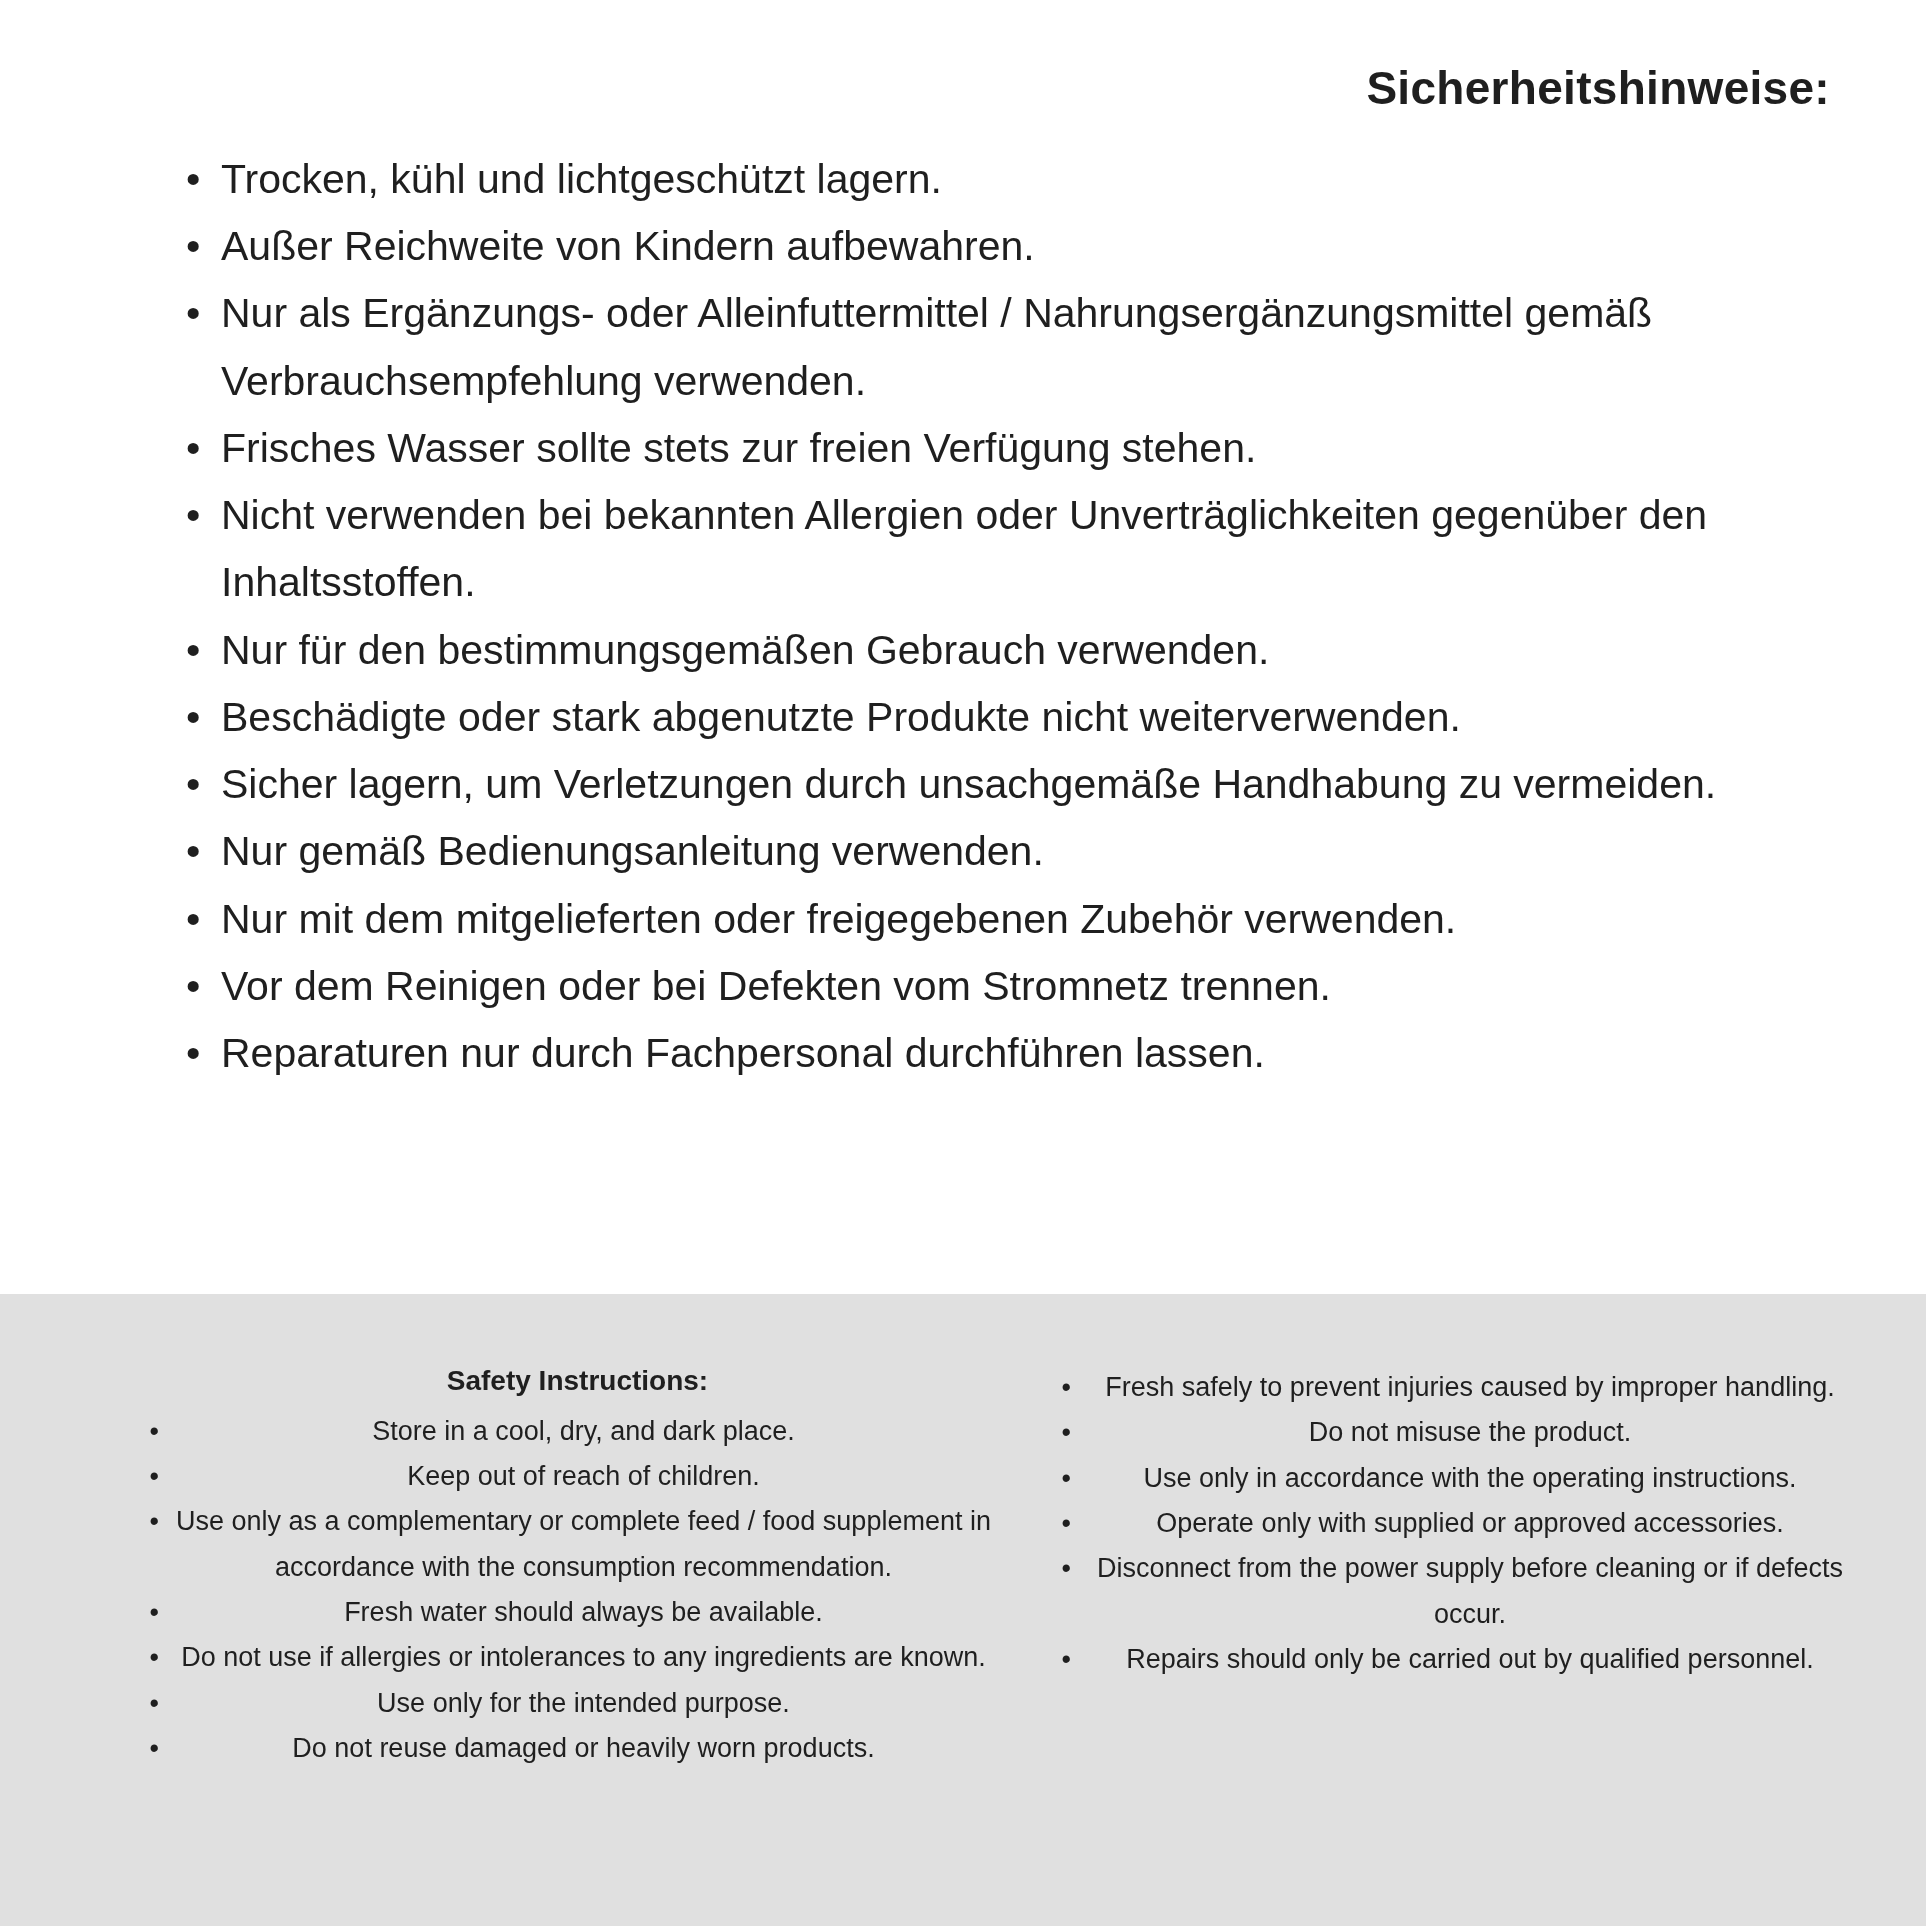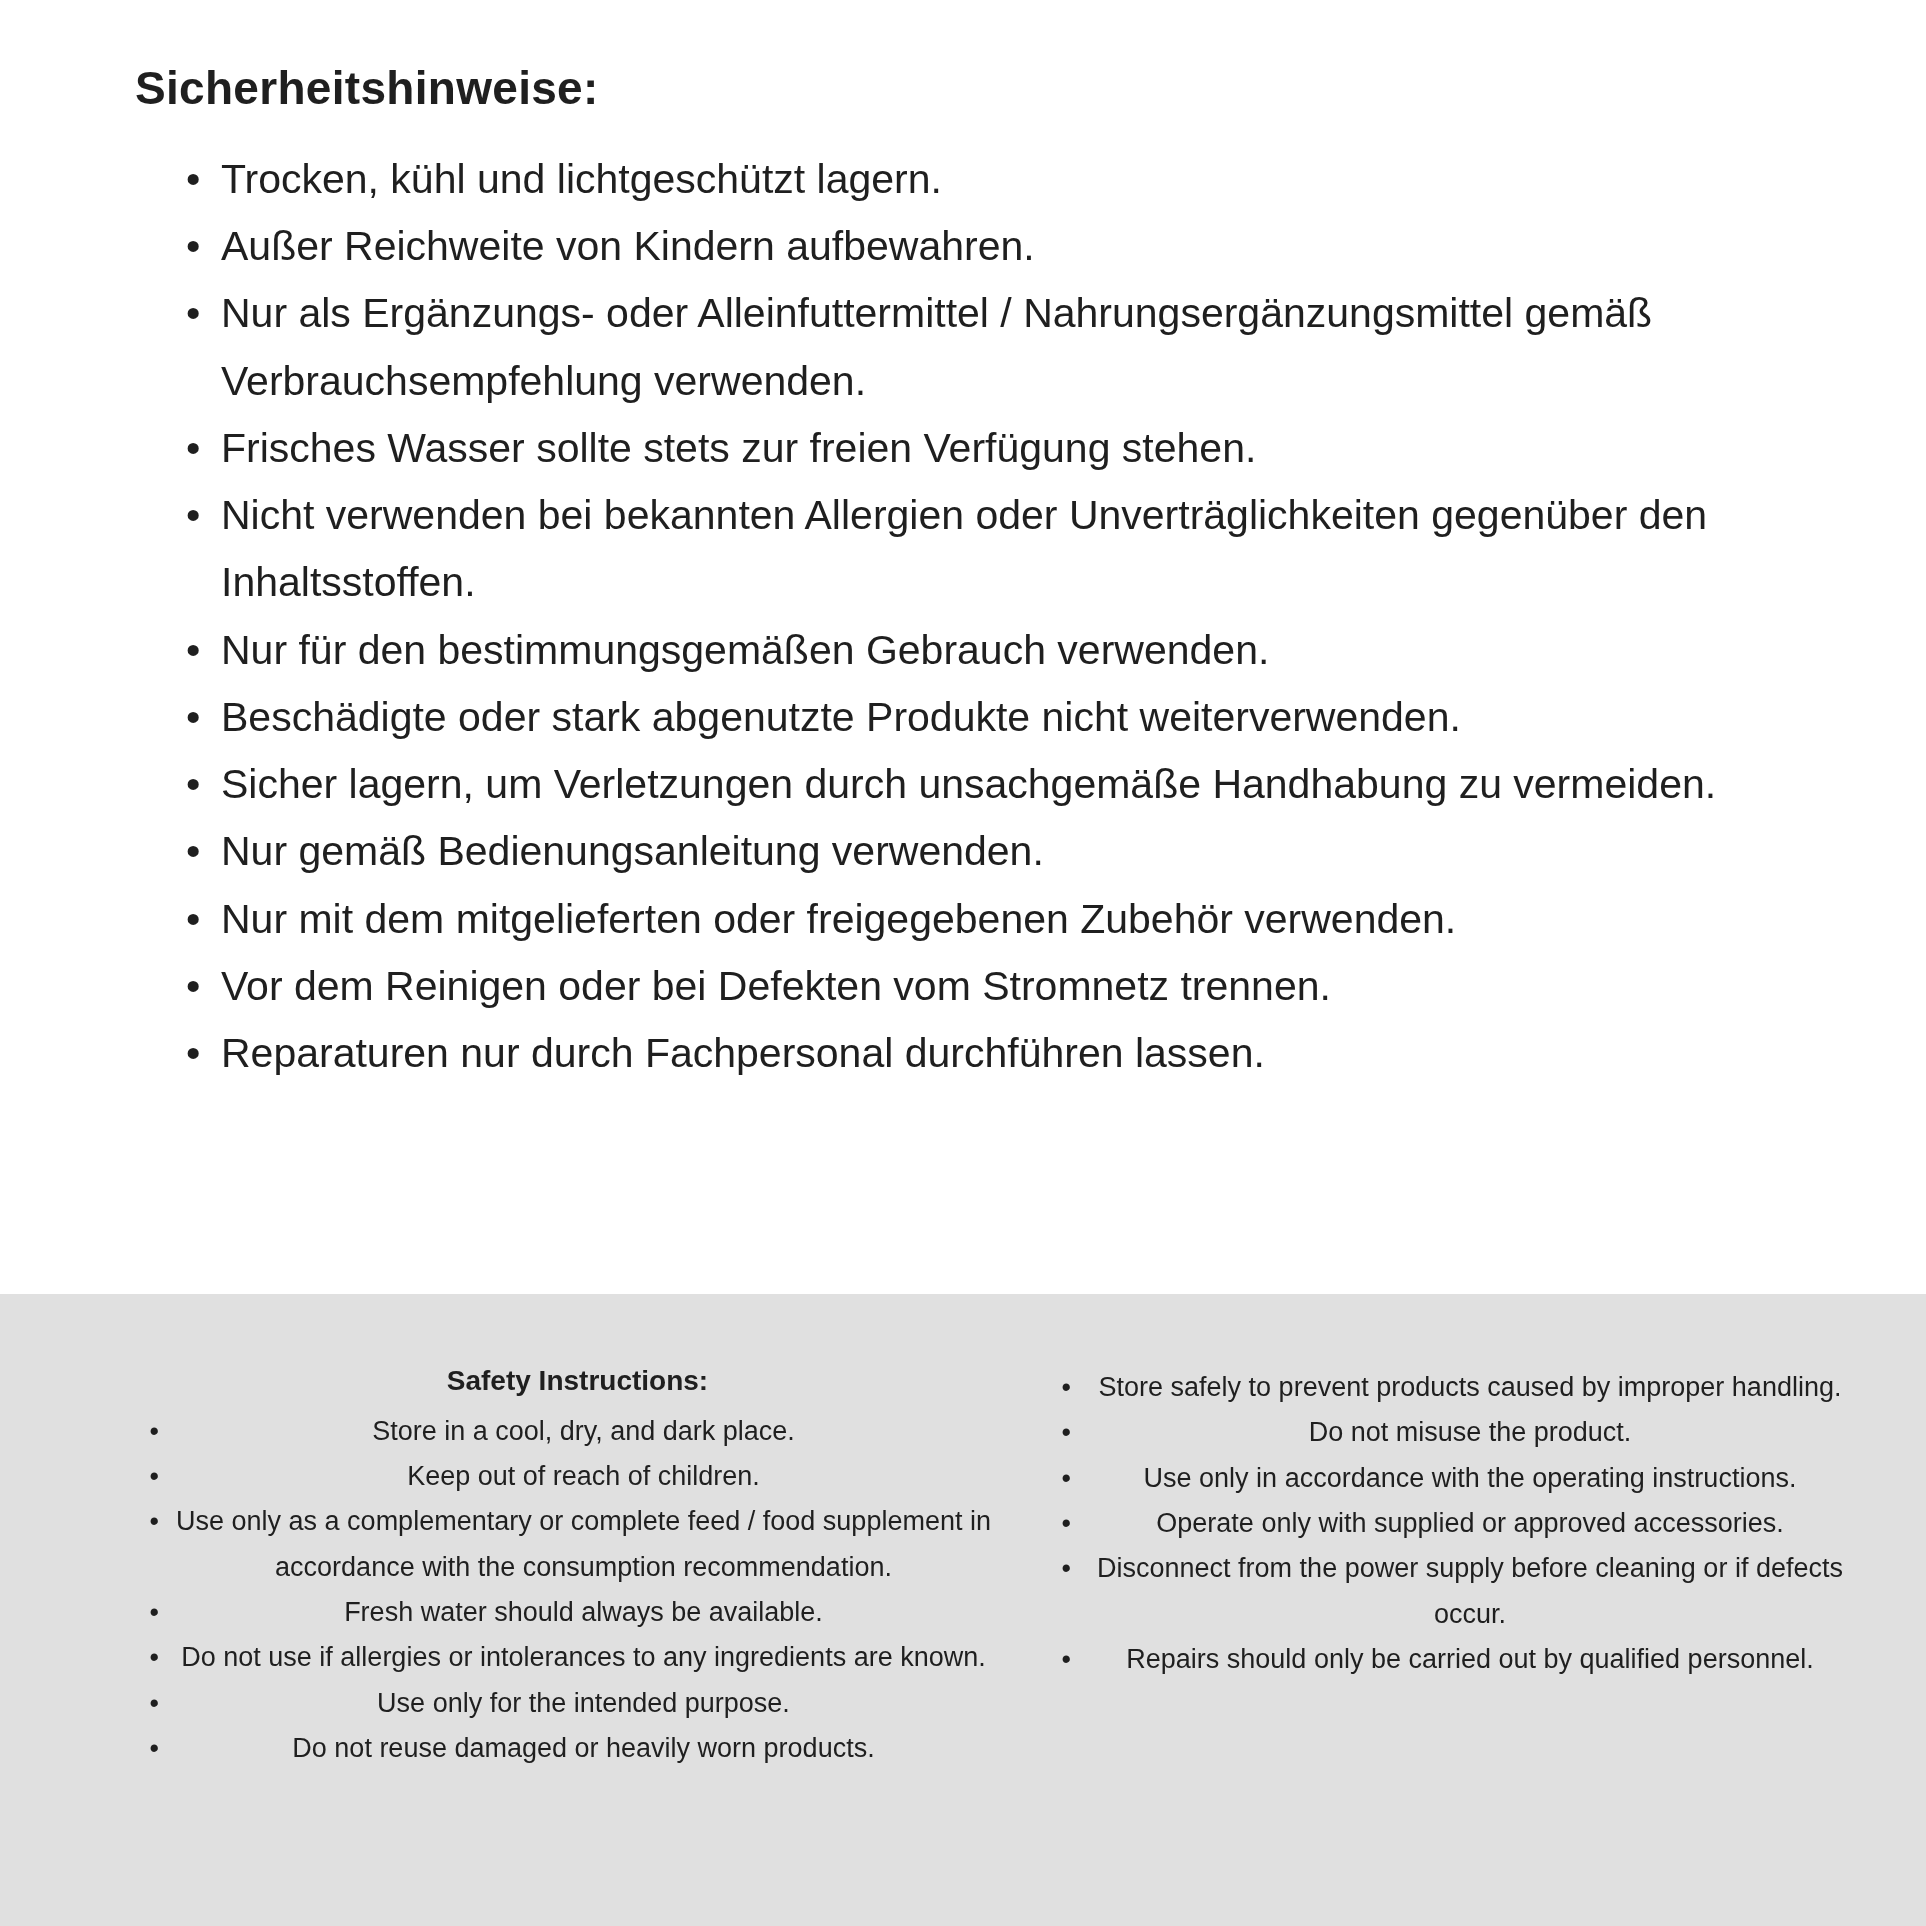--- a/index.html
+++ b/index.html
@@ -22,20 +22,21 @@
     box-sizing: border-box;
     height: 1294px;
     padding: 61px 96px 0 135px;
     background: #ffffff;
   }
   .german-title {
     font-size: 46px;
     font-weight: 700;
     margin: 0 0 31px 0;
     letter-spacing: 0.3px;
+    text-align: right;
   }
   .german-list {
     list-style: none;
     margin: 12px;
     padding: 0 0 0 35px;
     max-width: 1541px;
     font-size: 41px;
     line-height: 1.64;
   }
   .german-list li {
@@ -123,21 +124,21 @@
       <li>Keep out of reach of children.</li>
       <li>Use only as a complementary or complete feed / food supplement in accordance with the consumption recommendation.</li>
       <li>Fresh water should always be available.</li>
       <li>Do not use if allergies or intolerances to any ingredients are known.</li>
       <li>Use only for the intended purpose.</li>
       <li>Do not reuse damaged or heavily worn products.</li>
     </ul>
   </div>
   <div class="english-col right">
     <ul class="english-list">
-      <li>Store safely to prevent products caused by improper handling.</li>
+      <li>Fresh safely to prevent injuries caused by improper handling.</li>
       <li>Do not misuse the product.</li>
       <li>Use only in accordance with the operating instructions.</li>
       <li>Operate only with supplied or approved accessories.</li>
       <li>Disconnect from the power supply before cleaning or if defects occur.</li>
       <li>Repairs should only be carried out by qualified personnel.</li>
     </ul>
   </div>
 </div>
 
 

